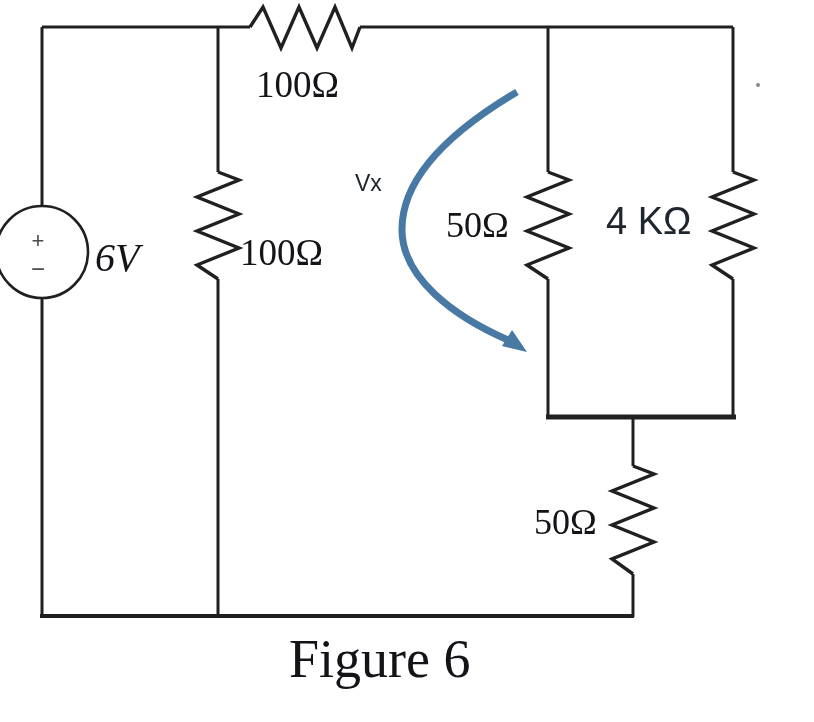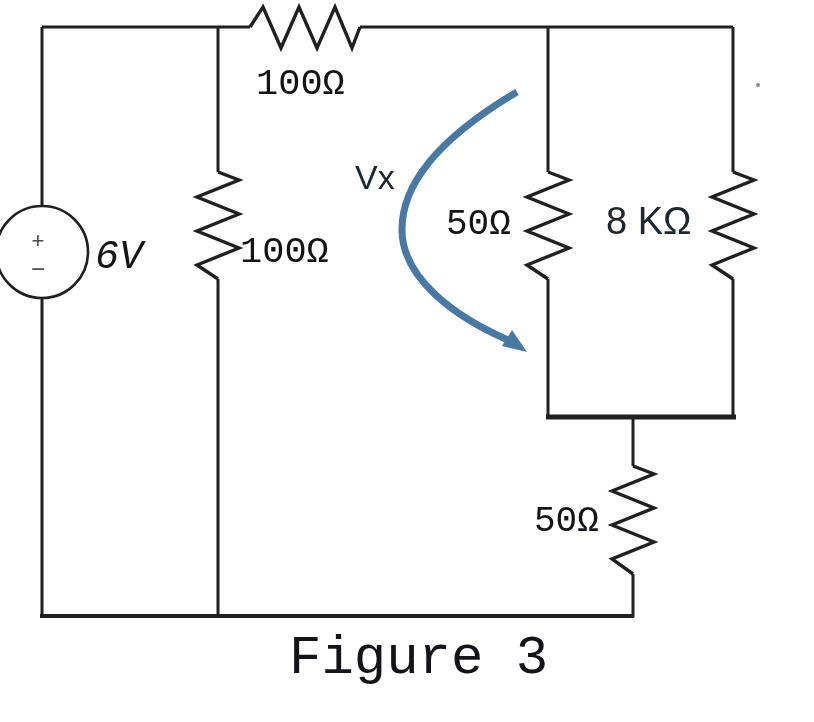--- a/index.html
+++ b/index.html
@@ -22,21 +22,21 @@
   .wire { stroke: var(--wire); fill: none; stroke-width: 3; stroke-linejoin: miter; stroke-linecap: butt; }
   .wire.res { stroke-width: 3.4; }
   .wire.thick { stroke-width: 5; }
   .wire.bottom { stroke-width: 4.2; }
   .src-circle { fill: #ffffff; stroke: var(--wire); stroke-width: 2.6; }
   .sign { font-family: "Liberation Sans", sans-serif; fill: var(--sign); }
   .arrow-path { stroke: var(--arrow); fill: none; stroke-width: 7; stroke-linecap: butt; }
   .arrow-head { fill: var(--arrow); stroke: none; }
   .stray { fill: #8a8a8a; }
   .lbl { position: absolute; line-height: 1; white-space: nowrap; }
-  .serif { font-family: Liberation Mono, monospace; color: var(--label-serif); }
+  .serif { font-family: Liberation Serif, serif; color: var(--label-serif); }
   .sans { font-family: "Liberation Sans", sans-serif; color: var(--label-sans); }
   .italic { font-style: italic; }
 </style>
 </head>
 <body>
 
 <div class="stage">
 
   <svg class="schematic" width="814" height="722" viewBox="0 0 814 722" xmlns="http://www.w3.org/2000/svg">
 
@@ -76,23 +76,23 @@
 
     <circle class="stray" cx="758" cy="85" r="2"></circle>
   </svg>
 
   <div class="lbl serif" style="left:256px; top:66px; font-size:37px;">100Ω</div>
 
   <div class="lbl serif" style="left:240px; top:234px; font-size:37px;">100Ω</div>
 
   <div class="lbl serif" style="left:446px; top:207px; font-size:36px;">50Ω</div>
 
-  <div class="lbl sans" style="left:606px; top:202px; font-size:38px;">8 KΩ</div>
+  <div class="lbl sans" style="left:606px; top:202px; font-size:38px;">4 KΩ</div>
 
   <div class="lbl serif" style="left:534px; top:504px; font-size:36px;">50Ω</div>
 
   <div class="lbl serif italic" style="left:95px; top:238px; font-size:40px;text-align:right;">6V</div>
 
-  <div class="lbl sans" style="left:355px; top:160px; font-size:34px;">Vx</div>
+  <div class="lbl sans" style="left:355px; top:172px; font-size:23px;">Vx</div>
 
-  <div class="lbl serif" style="left:289px; top:632px; font-size:54px;">Figure 3</div>
+  <div class="lbl serif" style="left:289px; top:632px; font-size:54px;">Figure 6</div>
 
 </div>
 
 </body></html>

